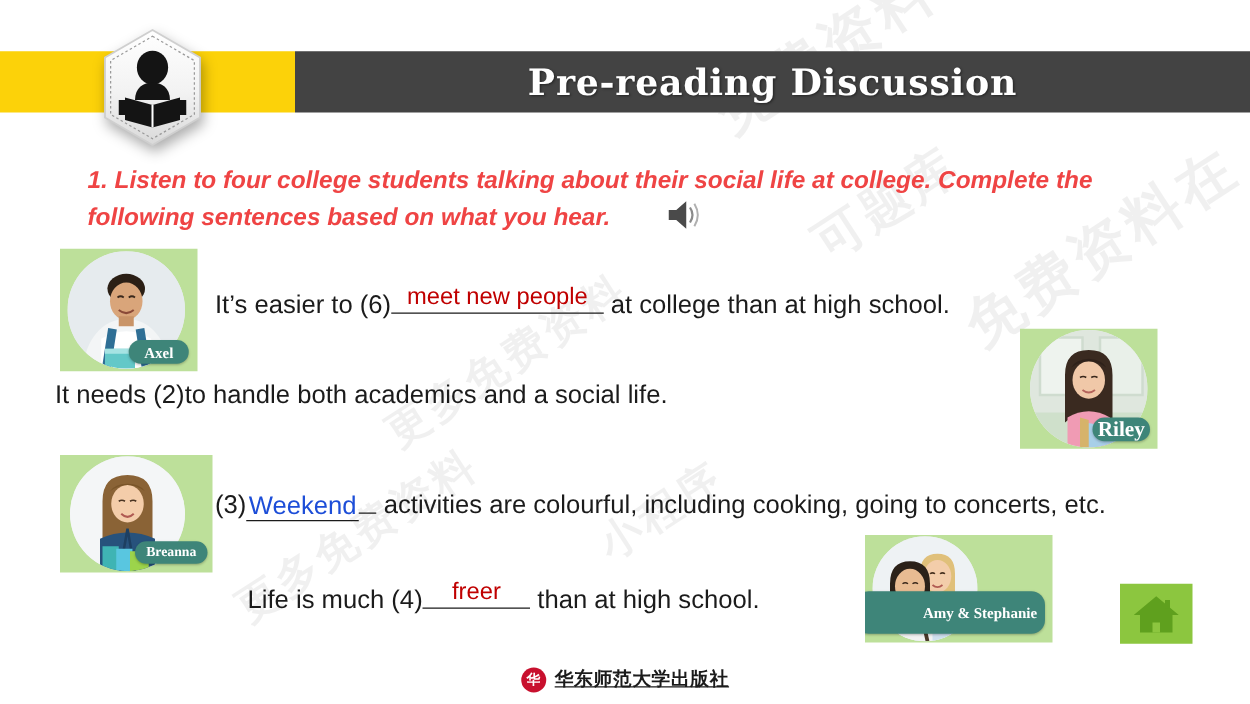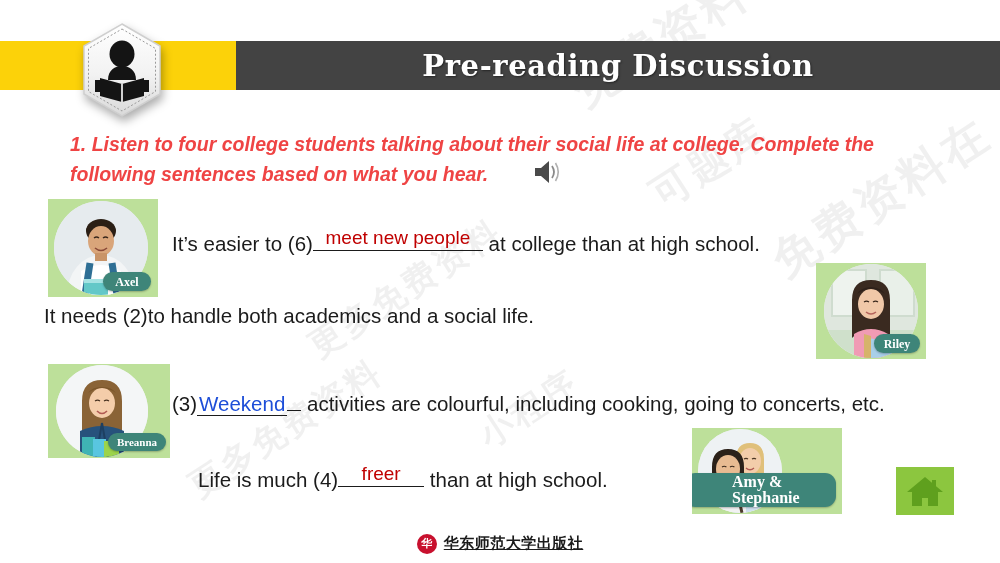--- a/index.html
+++ b/index.html
@@ -269,21 +269,21 @@
         <path d="M40 38 q2.5 -1.6 5 0" stroke="#3a281c" stroke-width="1.3" fill="none"></path>
         <path d="M49 38 q2.5 -1.6 5 0" stroke="#3a281c" stroke-width="1.3" fill="none"></path>
         <path d="M42 48 q5 4 10 0" stroke="#b5645c" stroke-width="1.5" fill="none"></path>
 
         <path d="M30 94 L30 70 Q47 60 64 70 L64 94 Z" fill="#f09bb4"></path>
 
         <path d="M44 74 L82 80 L78 94 L44 94 Z" fill="#a8cfe8"></path>
         <path d="M40 70 L47 72 L47 94 L40 94 Z" fill="#d6b36a"></path>
       </svg>
     </div>
-    <div class="namepill" style="right:6px;bottom:6px;width:46px;height:19px;font-size:12px;text-align:center;">Riley</div>
+    <div class="namepill" style="right:6px;bottom:6px;width:46px;height:19px;font-size:17px;text-align:center;">Riley</div>
   </div>
 
   <div class="photo" id="photo-breanna">
     <div class="circle" style="left:8px;top:1px;width:92px;height:92px;">
       <svg viewBox="0 0 92 92" width="92" height="92">
         <rect width="92" height="92" fill="#f4f6f7"></rect>
 
         <path d="M26 36 Q26 15 46 15 Q66 15 66 36 L66 70 Q58 62 46 62 Q34 62 26 70 Z" fill="#8a6336"></path>
 
         <ellipse cx="46" cy="38" rx="13" ry="15" fill="#f4cdaa"></ellipse>
@@ -318,21 +318,21 @@
         <path d="M14 38 Q14 20 30 20 Q46 20 46 38 L46 68 Q38 60 30 60 Q22 60 14 68 Z" fill="#2b2119"></path>
         <ellipse cx="30" cy="40" rx="12" ry="14" fill="#e8bb92"></ellipse>
         <path d="M24 38 q2.2 -1.5 4.4 0" stroke="#3a281c" stroke-width="1.2" fill="none"></path>
         <path d="M32 38 q2.2 -1.5 4.4 0" stroke="#3a281c" stroke-width="1.2" fill="none"></path>
         <path d="M26 48 q4.5 3.5 9 0" stroke="#b0564e" stroke-width="1.4" fill="none"></path>
         <path d="M18 58 Q30 66 42 58 L42 66 Q30 72 18 66 Z" fill="#c0392b"></path>
         <path d="M12 84 L12 64 Q30 56 48 64 L48 84 Z" fill="#f2f2f2"></path>
         <path d="M16 66 L20 84 M40 66 L44 84" stroke="#4a3a2a" stroke-width="3" fill="none"></path>
       </svg>
     </div>
-    <div class="namepill" style="right:6px;bottom:7px;width:104px;height:34px;font-size:16px;padding-left:48px;">Amy &amp; Stephanie</div>
+    <div class="namepill" style="right:6px;bottom:7px;width:104px;height:34px;font-size:12px;padding-left:48px;">Amy &amp; Stephanie</div>
   </div>
 
   <div class="sentence" id="s1">
     <span>It’s easier to (6)</span><span class="blank w1"><span class="ans">meet new people</span></span> <span>at college than at high school.</span>
   </div>
 
   <div class="sentence" id="s2">
     <span>It needs (2)</span><span>to handle both academics and a social life.</span>
   </div>
 

